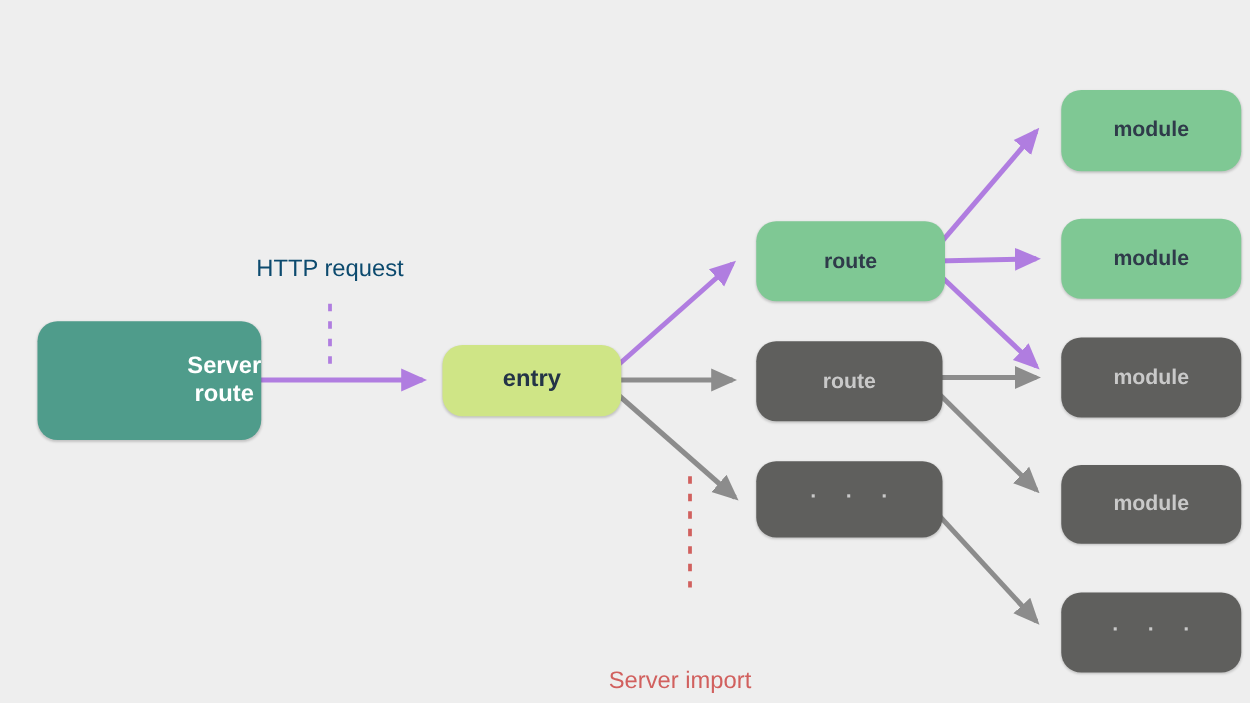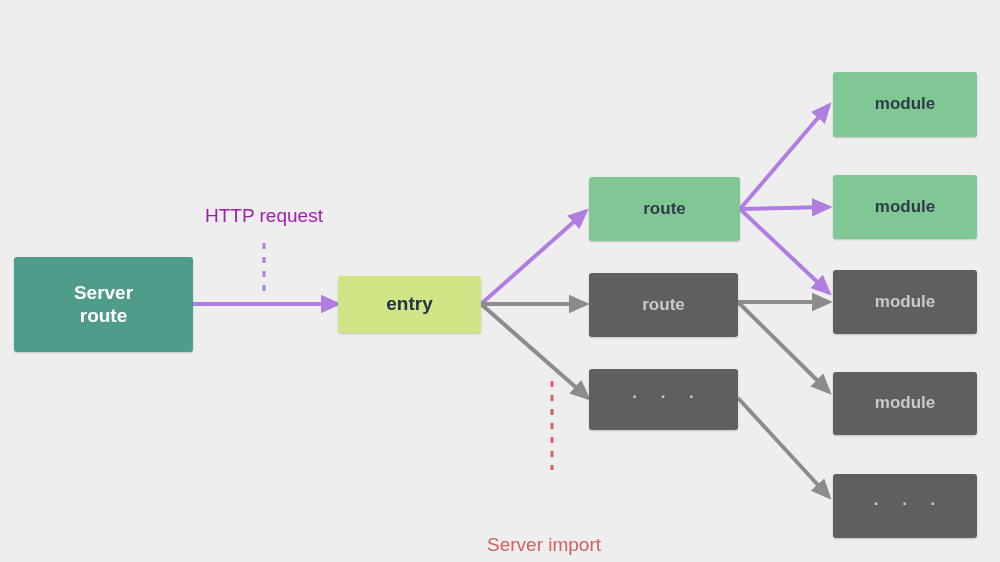--- a/index.html
+++ b/index.html
@@ -38,48 +38,49 @@
   #edges {
     position: absolute;
     left: 0; top: 0;
     width: 1000px;
     height: 562px;
   }
   
   .node {
     position: absolute;
     box-sizing: border-box;
-    border-radius: 3px;
+    border-radius: 16px;
     display: flex;
     align-items: center;
     justify-content: center;
     text-align: center;
     box-shadow: 0 1px 2px rgba(0,0,0,0.18);
     line-height: 1.18;
     user-select: none;
+    margin-left: 16px;
   }
-  .node.teal   { background: #4f9c8b; color: #ffffff; font-weight: bold; font-size: 19px; }
+  .node.teal   { background: #4f9c8b; color: #ffffff; font-weight: bold; font-size: 19px; justify-content: flex-end; }
   .node.lime   { background: #cfe586; color: #243447; font-weight: bold; font-size: 19px; }
   .node.green  { background: #7fc894; color: #2f3b4a; font-weight: bold; font-size: 17px; }
   .node.gray   { background: #5f5f5d; color: #c9c9c9; font-weight: bold; font-size: 17px; }
   .node.dots   { letter-spacing: 6px; font-size: 17px; }
   .node .dotrow {
     display: inline-block;
     letter-spacing: 9px;
     transform: translateY(-2px);
     padding-left: 9px;
   }
   
   .note {
     position: absolute;
     white-space: pre;
     user-select: none;
   }
   #note-http {
-    color: #a21caf;
+    color: #0c4a6e;
     font-size: 19px;
     left: 205px;
     top: 205px;
   }
   #note-dynamic {
     color: #d1605e;
     font-size: 19px;
     left: 487px;
     top: 480px;
     line-height: 1.38;

